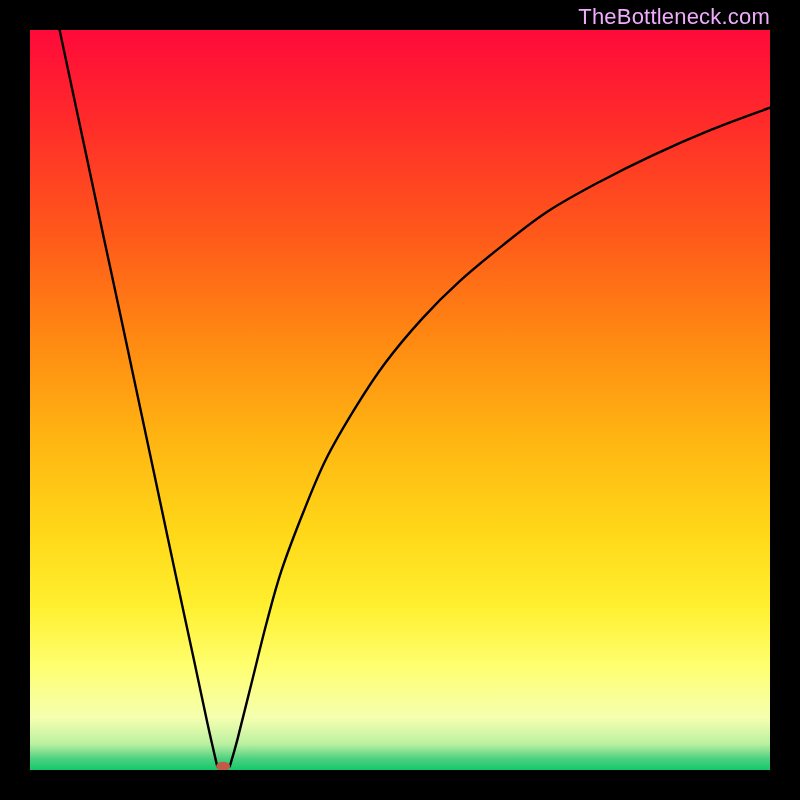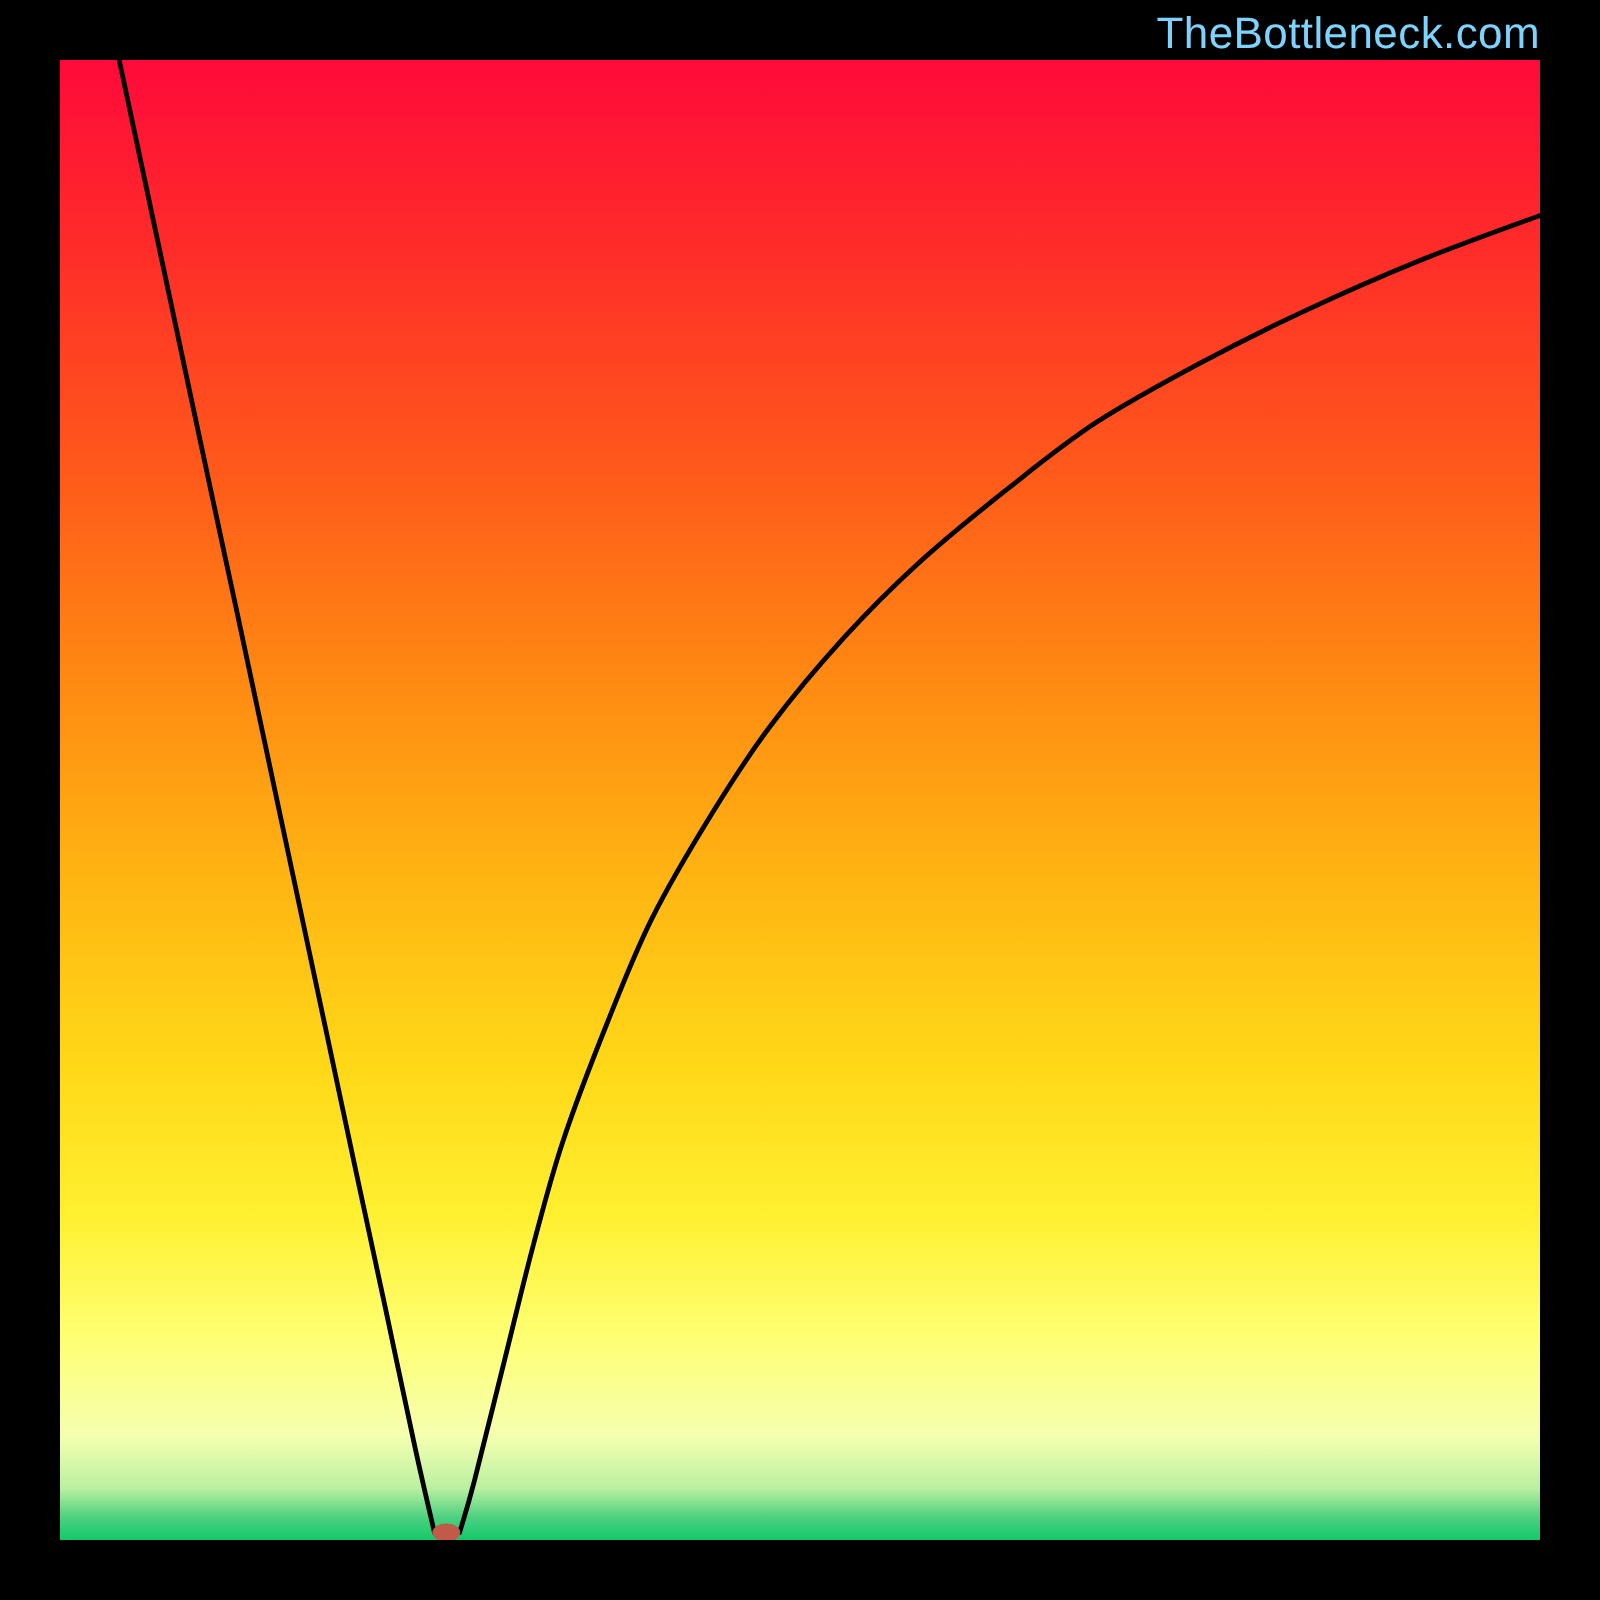--- a/index.html
+++ b/index.html
@@ -23,21 +23,21 @@
     position: absolute;
     left: 0;
     top: 0;
     width: 740px;
     height: 740px;
   }
   .watermark {
     position: absolute;
     top: 4px;
     right: 30px;
-    color: #7dd3fc;
+    color: #f0abfc;
     font-size: 22px;
     font-weight: 500;
     letter-spacing: 0.2px;
     font-family: Arial, Helvetica, sans-serif;
   }
 </style>
 </head>
 <body>
 
 <div class="frame">

